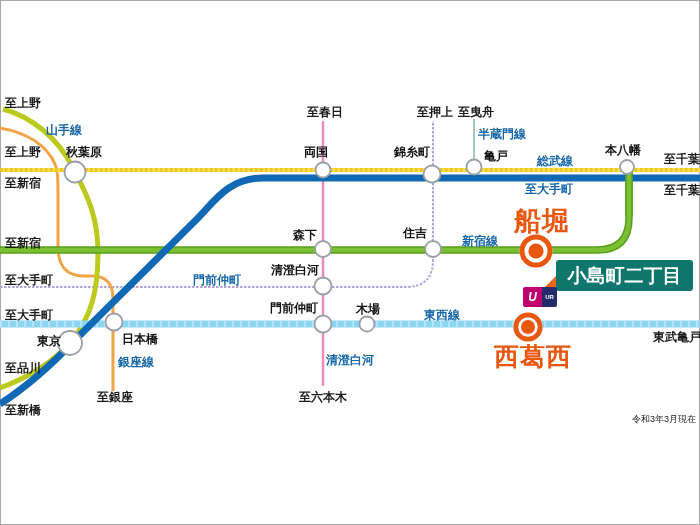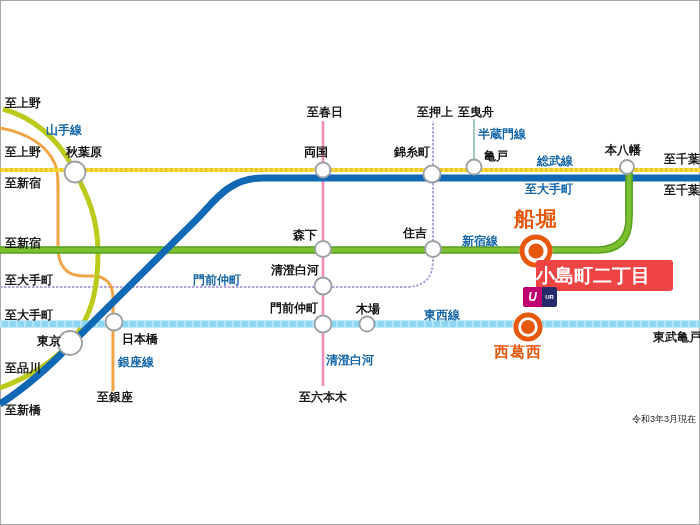--- a/index.html
+++ b/index.html
@@ -6,23 +6,23 @@
   #map{position:relative;width:700px;height:525px;background:#fff;overflow:hidden;
        font-family:Liberation Sans, sans-serif;
        box-shadow:inset 0 0 0 1px #a8a8a8;}
   #rail{position:absolute;left:0;top:0;}
   .lbl{position:absolute;white-space:nowrap;line-height:1;}
   .dir{font-size:12px;font-weight:bold;color:#1a1a1a;}
   .sta{font-size:12px;font-weight:bold;color:#111;}
   .line{font-size:12px;font-weight:bold;color:#1566a8;}
   .hl{font-weight:bold;color:#e8570e;}
   .note{font-size:9px;color:#222;}
-  #bubble{position:absolute;left:536px;top:260px;width:137px;height:31px;
-          background:#ef4444;border-radius:3px;display:flex;align-items:center;
-          justify-content:flex-start;color:#fff;font-size:19px;font-weight:bold;}
+  #bubble{position:absolute;left:556px;top:260px;width:137px;height:31px;
+          background:#0f766e;border-radius:3px;display:flex;align-items:center;
+          justify-content:center;color:#fff;font-size:19px;font-weight:bold;}
   #urbadge{position:absolute;left:523px;top:287px;width:34px;height:20px;border-radius:2px;
            overflow:hidden;display:flex;}
   #ur-left{width:19px;background:#c0006e;color:#fff;font-size:12px;font-weight:bold;
            font-style:italic;display:flex;align-items:center;justify-content:center;}
   #ur-right{width:15px;background:#252a6a;color:#fff;font-size:6px;font-weight:bold;
             display:flex;align-items:center;justify-content:center;}
 </style>
 </head>
 <body>
 
@@ -109,22 +109,22 @@
   <span class="lbl line" style="left:46px;top:124px">山手線</span>
   <span class="lbl line" style="left:537px;top:155px">総武線</span>
   <span class="lbl line" style="left:525px;top:183px">至大手町</span>
   <span class="lbl line" style="left:478px;top:128px">半蔵門線</span>
   <span class="lbl line" style="left:462px;top:235px">新宿線</span>
   <span class="lbl line" style="left:193px;top:274px">門前仲町</span>
   <span class="lbl line" style="left:424px;top:309px">東西線</span>
   <span class="lbl line" style="left:118px;top:356px">銀座線</span>
   <span class="lbl line" style="left:326px;top:354px">清澄白河</span>
 
-  <span class="lbl hl" style="left:514px;top:208px;font-size:21px;letter-spacing:1px">船堀</span>
-  <span class="lbl hl" style="left:494px;top:344px;font-size:15px;letter-spacing:1px">西葛西</span>
+  <span class="lbl hl" style="left:514px;top:208px;font-size:27px;letter-spacing:1px">船堀</span>
+  <span class="lbl hl" style="left:494px;top:344px;font-size:25px;letter-spacing:1px">西葛西</span>
 
   <div id="bubble">
     <span>小島町二丁目</span>
   </div>
 
   <div id="urbadge">
     <div id="ur-left">U</div>
     <div id="ur-right">UR</div>
   </div>
 

